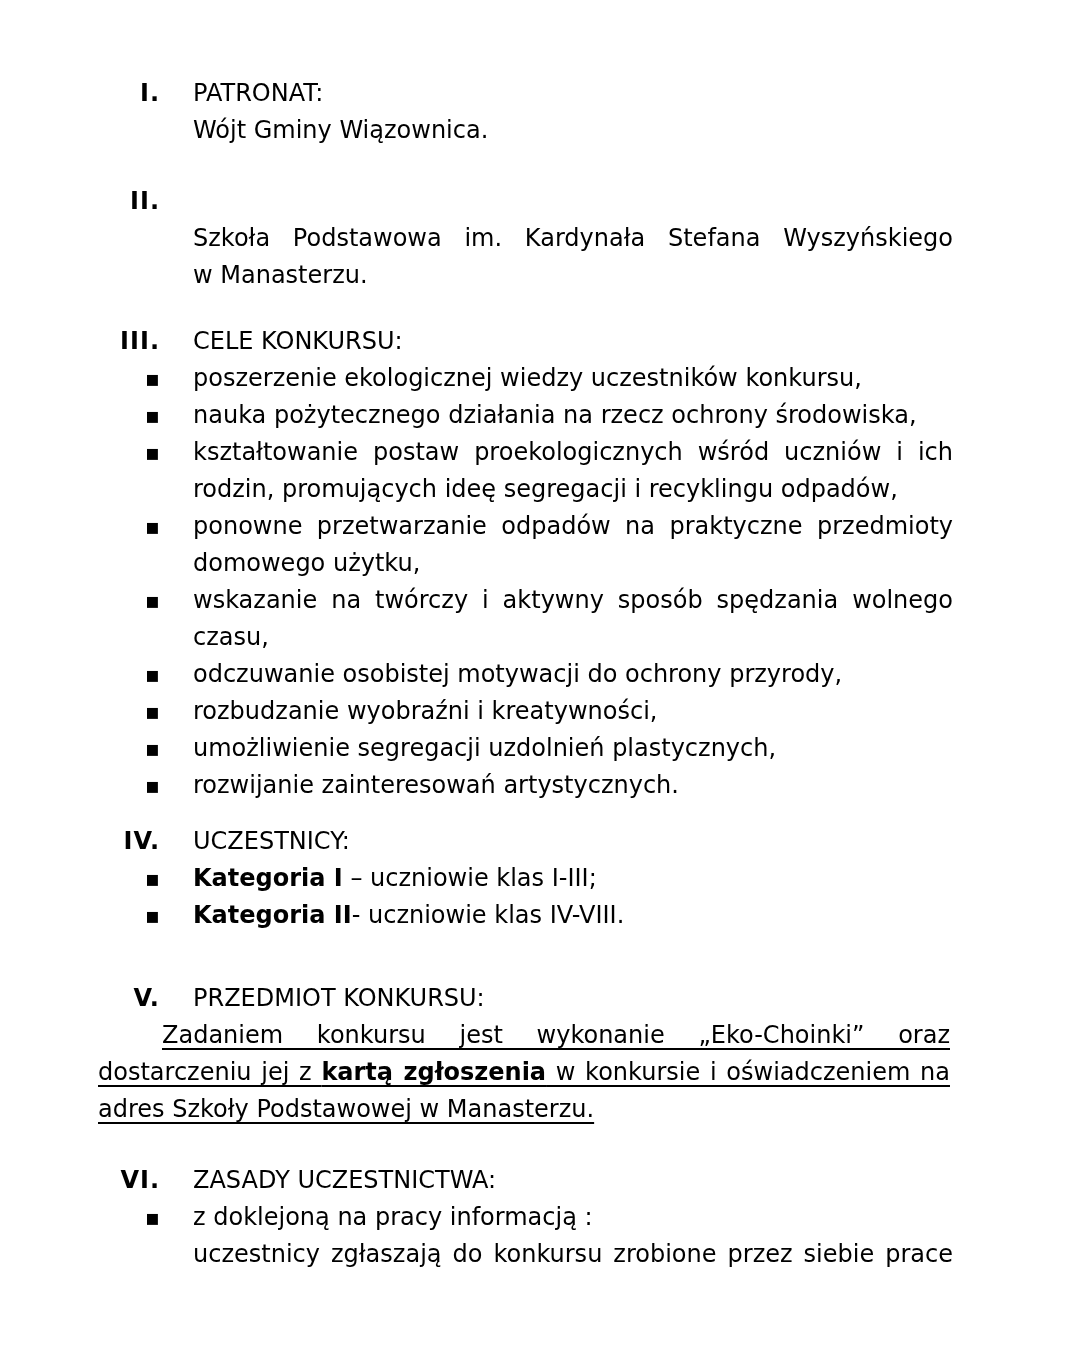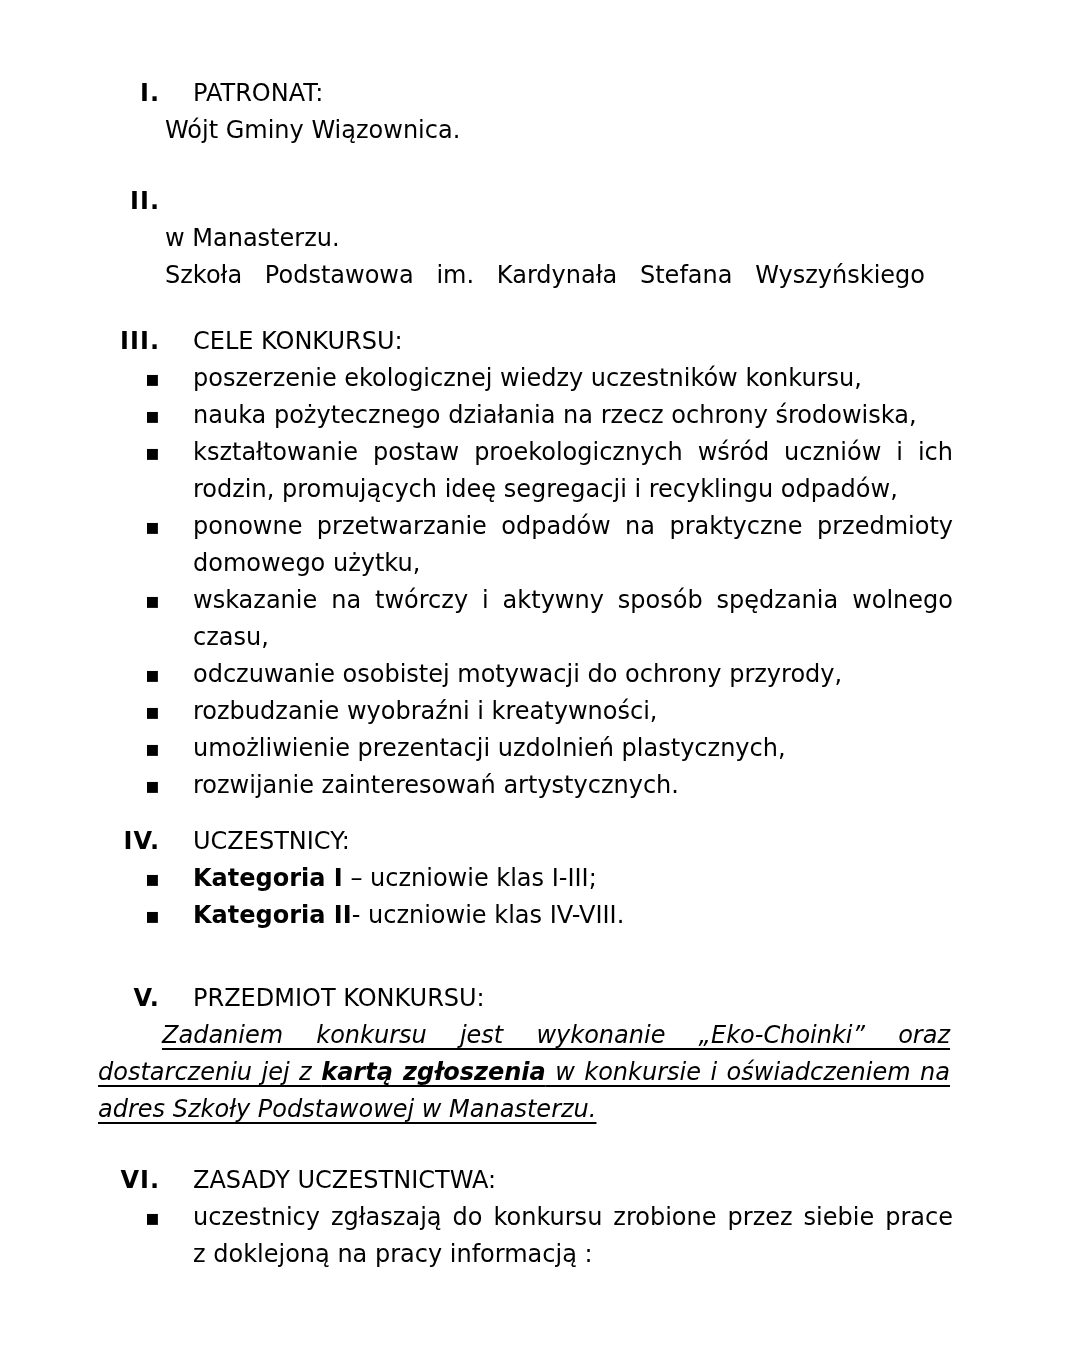--- a/index.html
+++ b/index.html
@@ -21,36 +21,35 @@
   .g30 { margin-bottom: 46px; }
   .head { display: flex; }
   .num {
     width: 62px;
     text-align: right;
     font-weight: 700;
     flex: none;
     letter-spacing: 1px;
   }
   .title { padding-left: 33px; }
-  .body { margin-left: 67px; width: 760px; }
+  .body { margin-left: 95px; width: 760px; }
   .bullet { display: flex; }
   .bm {
     width: 62px;
     flex: none;
     text-align: right;
     font-size: 22px;
   }
   .bt { padding-left: 33px; width: 760px; }
   .ln { }
   .jl { text-align: justify; text-align-last: justify; }
   .ul {
     text-decoration: underline;
     text-decoration-thickness: 2px;
     text-underline-offset: 5px;
-    font-style: italic;
   }
   .para { width: 852px; }
   .ind { text-indent: 64px; }
   strong { font-weight: 700; }
 </style>
 </head>
 <body>
 
 <div class="page">
 
@@ -62,22 +61,22 @@
     <div class="body">
       <div class="ln">Wójt Gminy Wiązownica.</div>
     </div>
   </section>
 
   <section class="sec g29">
     <div class="head">
       <span class="num">II.</span>
     </div>
     <div class="body">
+      <div class="ln jl">Szkoła Podstawowa im. Kardynała Stefana Wyszyńskiego</div>
       <div class="ln">w Manasterzu.</div>
-      <div class="ln jl">Szkoła Podstawowa im. Kardynała Stefana Wyszyńskiego</div>
     </div>
   </section>
 
   <section class="sec g27">
     <div class="head">
       <span class="num">III.</span>
       <span class="title">CELE KONKURSU:</span>
     </div>
 
     <div class="bullet">
@@ -128,21 +127,21 @@
     <div class="bullet">
       <span class="bm">▪</span>
       <div class="bt">
         <div class="ln">rozbudzanie wyobraźni i kreatywności,</div>
       </div>
     </div>
 
     <div class="bullet">
       <span class="bm">▪</span>
       <div class="bt">
-        <div class="ln">umożliwienie prezentacji uzdolnień plastycznych,</div>
+        <div class="ln">umożliwienie segregacji uzdolnień plastycznych,</div>
       </div>
     </div>
 
     <div class="bullet">
       <span class="bm">▪</span>
       <div class="bt">
         <div class="ln">rozwijanie zainteresowań artystycznych.</div>
       </div>
     </div>
   </section>
@@ -182,19 +181,19 @@
 
   <section class="sec">
     <div class="head">
       <span class="num">VI.</span>
       <span class="title">ZASADY UCZESTNICTWA:</span>
     </div>
 
     <div class="bullet">
       <span class="bm">▪</span>
       <div class="bt">
+        <div class="ln">z doklejoną na pracy informacją :</div>
         <div class="ln jl">uczestnicy zgłaszają do konkursu zrobione przez siebie  prace</div>
-        <div class="ln">z doklejoną na pracy informacją :</div>
       </div>
     </div>
   </section>
 
 </div>
 
 </body></html>

